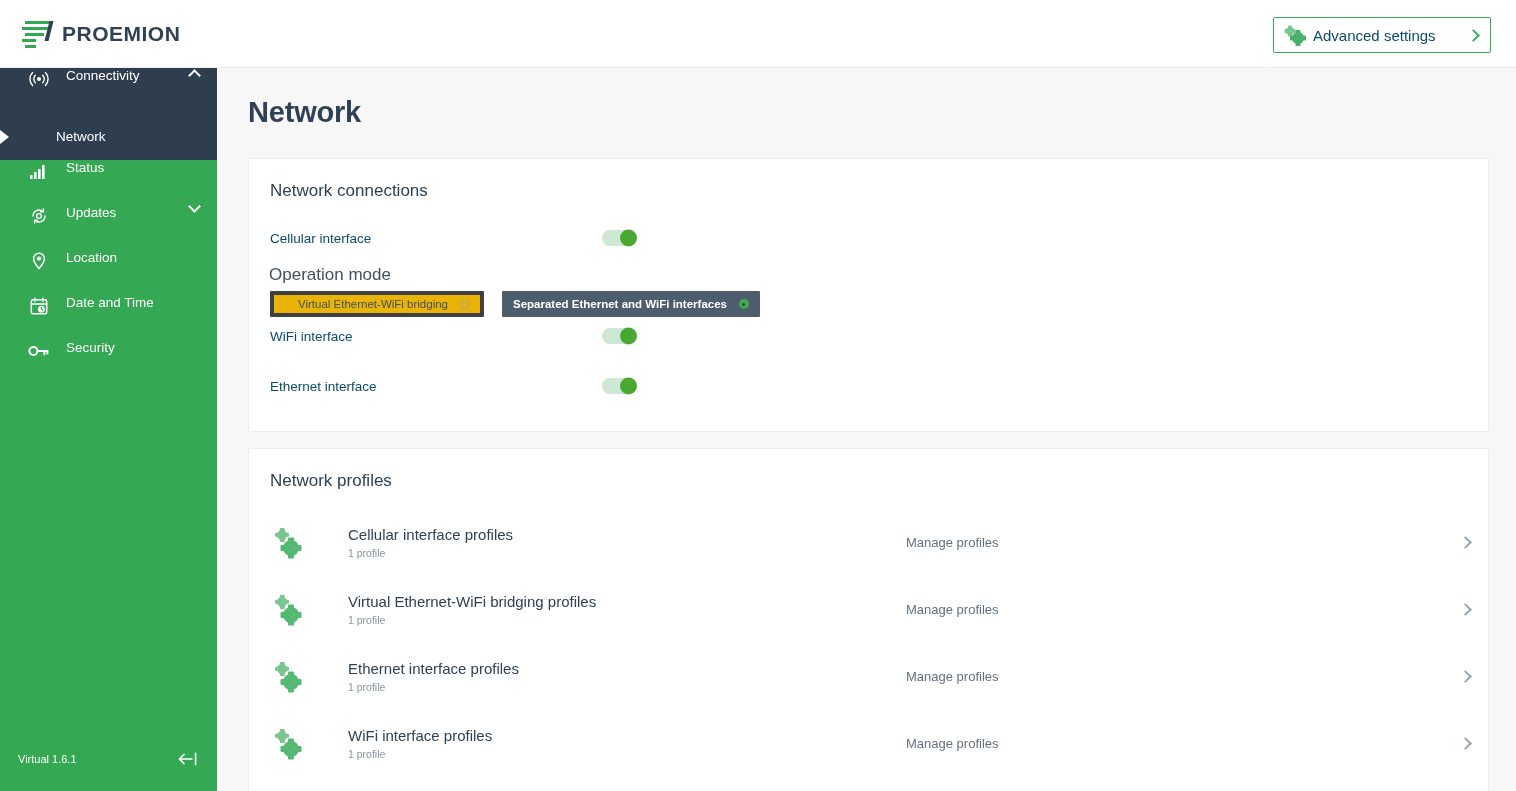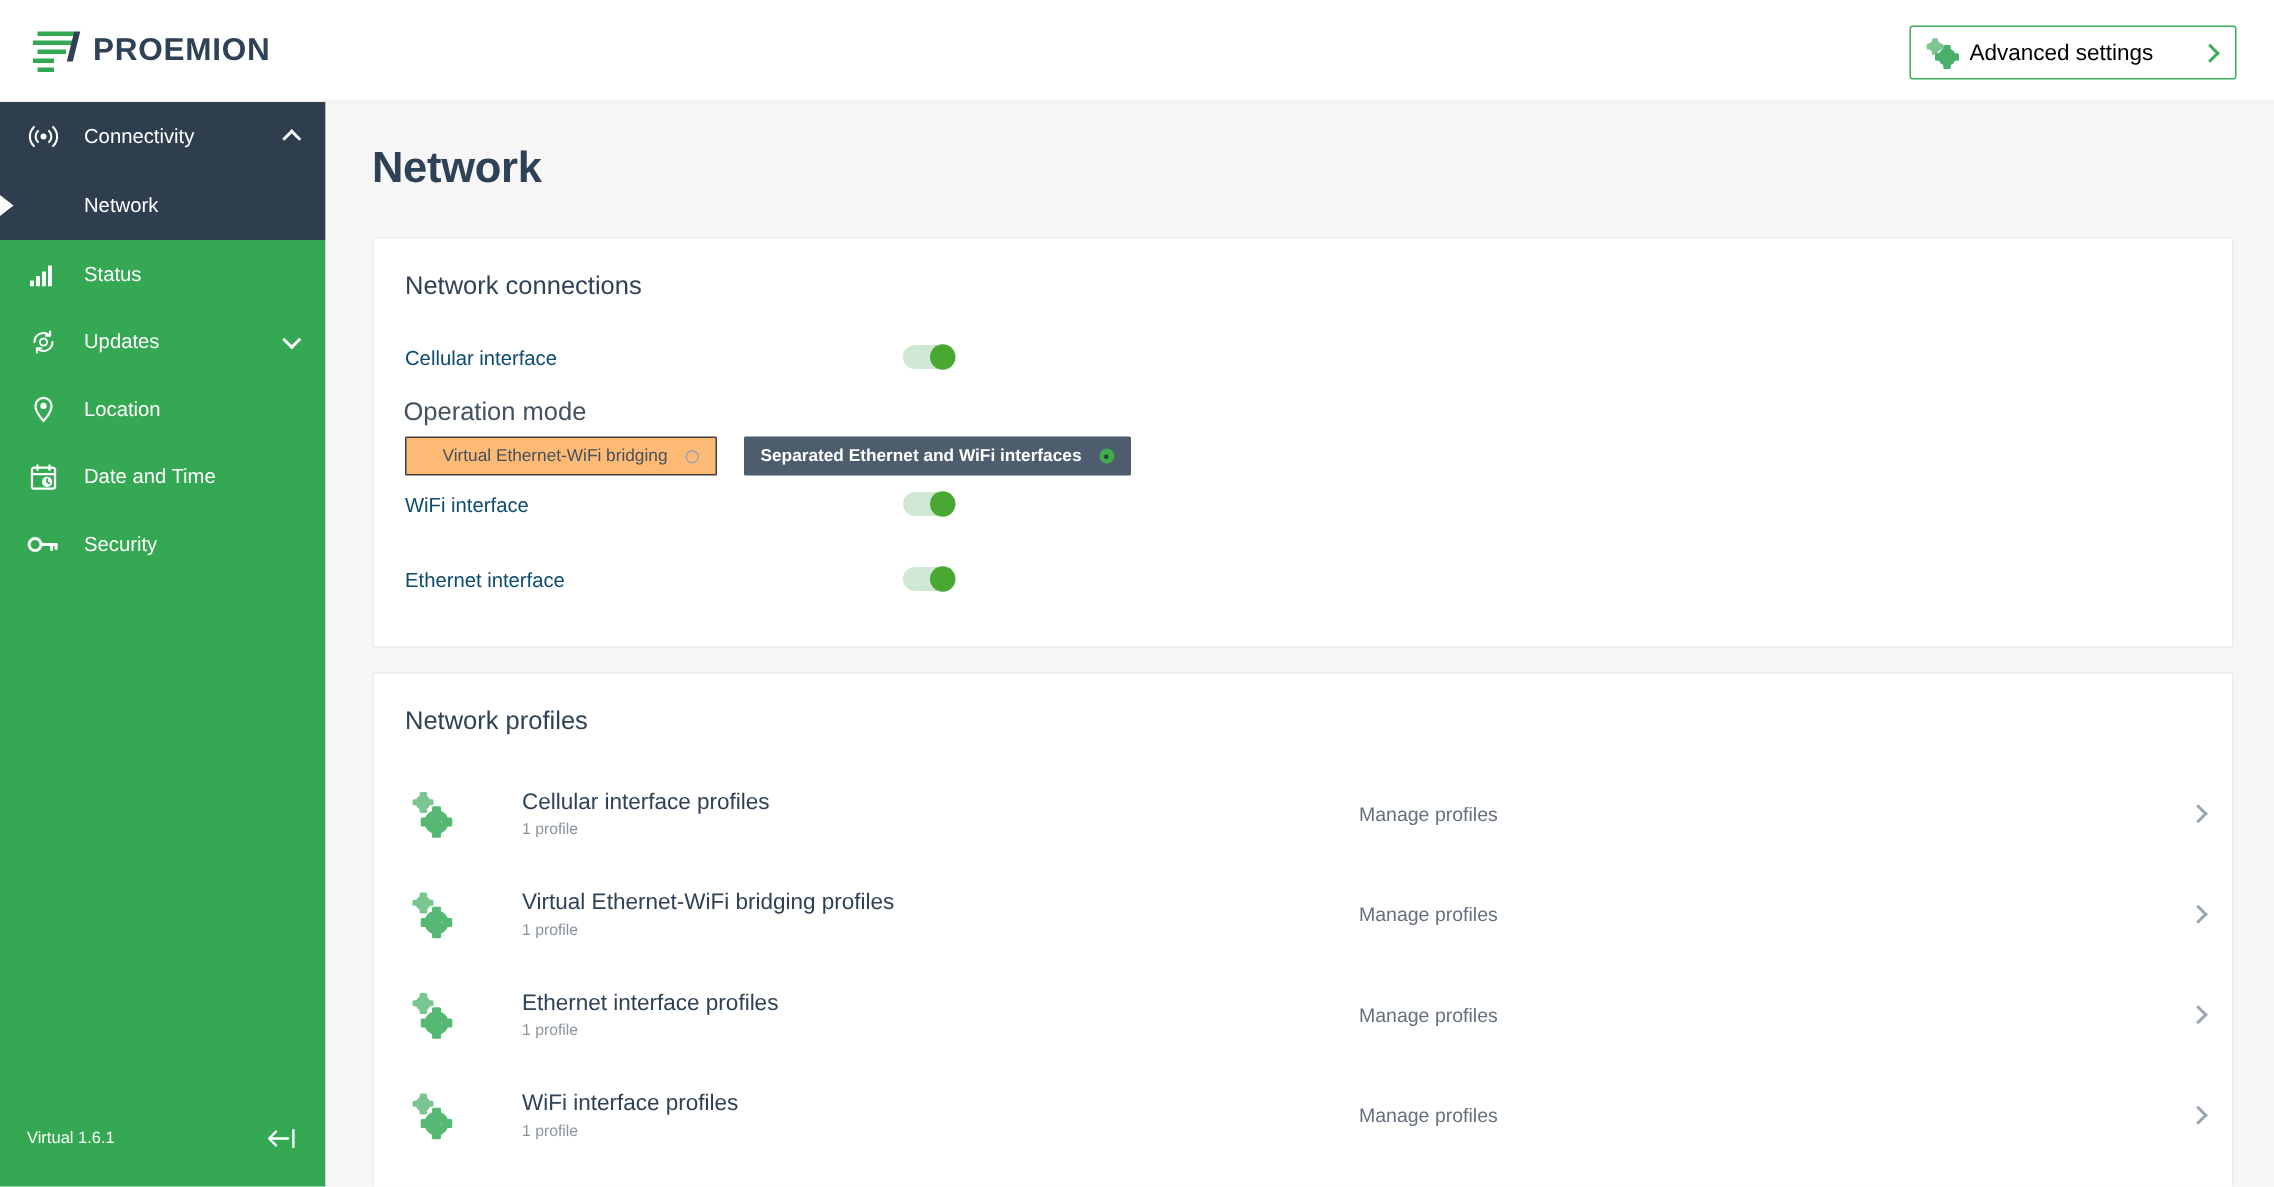--- a/index.html
+++ b/index.html
@@ -39,21 +39,21 @@
   .logo-emion { color: #2f4156; position: relative; }
   .adv-btn {
     position: absolute; right: 25px; top: 17px;
     height: 36px; min-width: 218px;
     border: 1px solid #3aab5b; background: #ffffff;
     border-radius: 2px;
     display: flex; align-items: center; gap: 9px;
     padding: 0 12px;
     cursor: pointer;
   }
-  .adv-btn .label { color: #000000; font-size: 15px; }
+  .adv-btn .label { color: #0c4a6e; font-size: 15px; }
   .gear-pair { position: relative; width: 18px; height: 17px; flex: 0 0 auto; }
   .gear {
     position: absolute; border-radius: 50%;
     background: #49b06a;
   }
   .gear::before, .gear::after {
     content: ""; position: absolute; background: inherit;
     left: 50%; top: 50%; transform: translate(-50%,-50%);
   }
   .gear .hole {
@@ -72,22 +72,22 @@
 
   
   .sidebar {
     position: absolute; top: 68px; left: 0;
     width: 217px; height: 723px;
     background: #34a853;
     display: flex; flex-direction: column;
   }
   .nav-group-active { background: #2f3e4f; }
   .nav-item {
-    height: 45px; display: flex; align-items: center;
-    padding-left: 18px; color: #ffffff; font-size: 13.5px;
+    height: 45px; display: flex; 
+    padding-left: 28px; color: #ffffff; font-size: 13.5px;
     cursor: pointer; position: relative;
   }
   .nav-icon { width: 22px; height: 22px; margin-right: 16px; flex: 0 0 auto; display:flex; align-items:center; justify-content:center; }
   .nav-icon svg { display: block; }
   .nav-label { white-space: nowrap; }
   .nav-chevron {
     position: absolute; right: 18px; width: 9px; height: 9px;
     border-left: 2px solid #ffffff; border-top: 2px solid #ffffff;
   }
   .chev-up { transform: rotate(45deg); margin-top: 3px; }
@@ -141,21 +141,21 @@
     width: 17px; height: 17px; border-radius: 50%; background: #49a832;
   }
 
   .opmode-label { font-size: 17px; color: #43505e; margin: 8px 0 6px 20px; }
   .opmode-row { display: flex; margin-left: 21px; gap: 18px; }
   .opt {
     height: 26px; display: flex; align-items: center; gap: 12px;
     padding: 0 11px; font-size: 11.5px; cursor: pointer; border-radius: 1px;
     white-space: nowrap;
   }
-  .opt-off { background: #fdba74; border: 1px solid #404040; color: #45505c; min-width: 170px; padding-left: 24px; }
+  .opt-off { background: #eab308; border: 4px solid #404040; color: #45505c; min-width: 170px; padding-left: 24px; }
   .opt-on  { background: #4e5d6e; color: #ffffff; font-weight: bold; }
   .radio-off { width: 9px; height: 9px; border: 1px solid #9aa5b0; border-radius: 50%; margin-left: auto; }
   .radio-on {
     width: 10px; height: 10px; border-radius: 50%; background: #3fae4b;
     display: flex; align-items: center; justify-content: center; margin-left: auto;
   }
   .radio-on i { width: 3px; height: 3px; border-radius: 50%; background: #2b3a4a; display:block; }
 
   .profile-row {
     display: flex; align-items: center; height: 67px; padding: 0 18px 0 28px;

